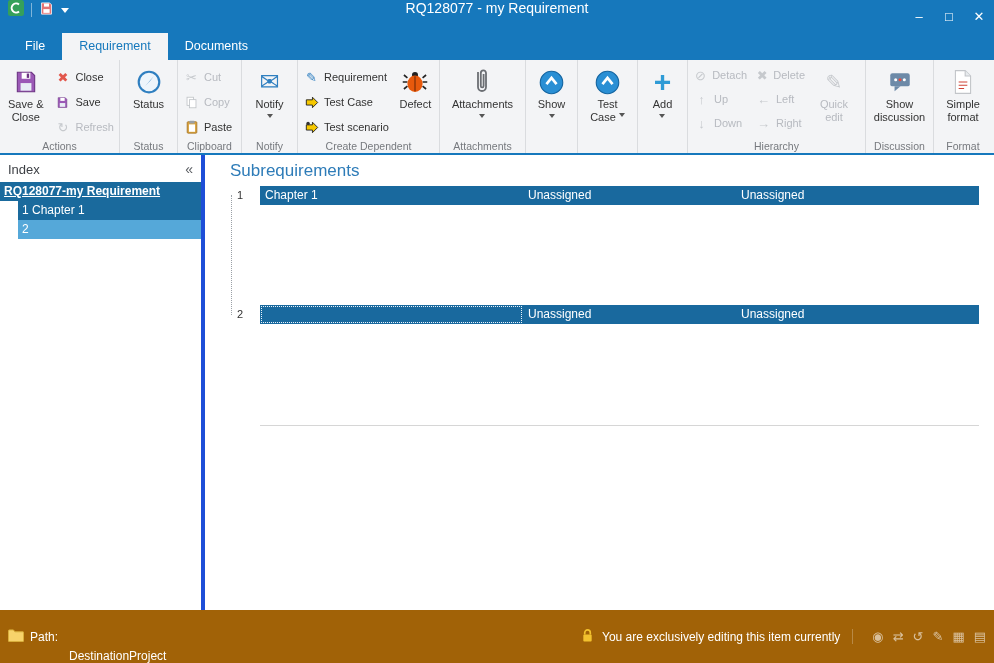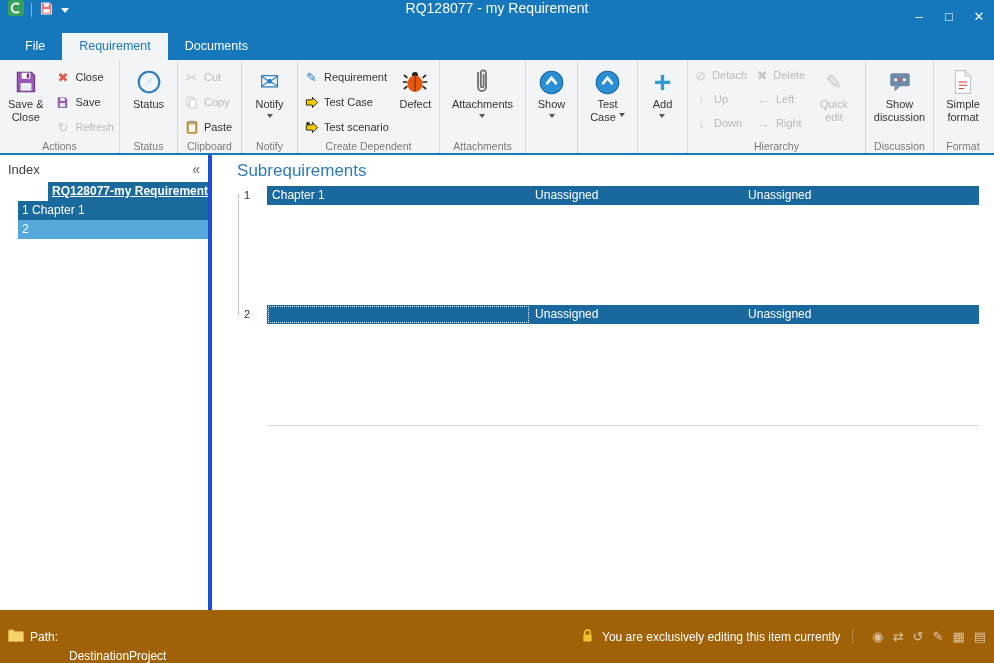--- a/index.html
+++ b/index.html
@@ -43,21 +43,21 @@
   .ic-blue{color:#2f7fc0;}
   .ic-plus{color:#2e9bd6;font-size:30px;font-weight:bold;line-height:28px;}
   .ic-env{font-size:24px;}
   .ic-pencil{font-size:20px;}
 
   
   .content{flex:1;display:flex;overflow:hidden;background:#fff;}
   .sidebar{flex:0 0 205px;border-right:4px solid #1d4ed8;display:flex;flex-direction:column;}
   .sb-head{display:flex;align-items:center;justify-content:space-between;padding:6px 8px 5px;font-size:13px;color:#3c3f44;}
   .collapse{color:#5a5d62;font-size:14px;cursor:default;}
-  .ti{line-height:19px;height:19px;padding-left:4px;font-size:12px;color:#fff;white-space:nowrap;overflow:hidden;cursor:default;margin-left:48px;}
+  .ti{line-height:19px;height:19px;padding-left:4px;font-size:12px;color:#fff;white-space:nowrap;overflow:hidden;cursor:default;}
   .ti.root{background:#1a6a9d;font-weight:bold;text-decoration:underline;}
   .ti.l2{background:#1a6a9d;margin-left:18px;}
   .ti.l2.sel{background:#55a8d9;}
 
   .main{flex:1;position:relative;background:#fff;}
   .heading{position:absolute;top:6px;left:25px;font-size:17px;color:#2e7cb8;}
   .treeline{position:absolute;left:26px;top:40px;height:120px;border-left:1px dotted #9aa0a6;}
   .rownum{position:absolute;left:32px;width:18px;font-size:11px;color:#333;}
   .rowbar{position:absolute;left:55px;right:15px;height:19px;background:#19699e;display:flex;color:#fff;font-size:12px;line-height:19px;cursor:default;}
   .cell{padding-left:5px;overflow:hidden;white-space:nowrap;}

